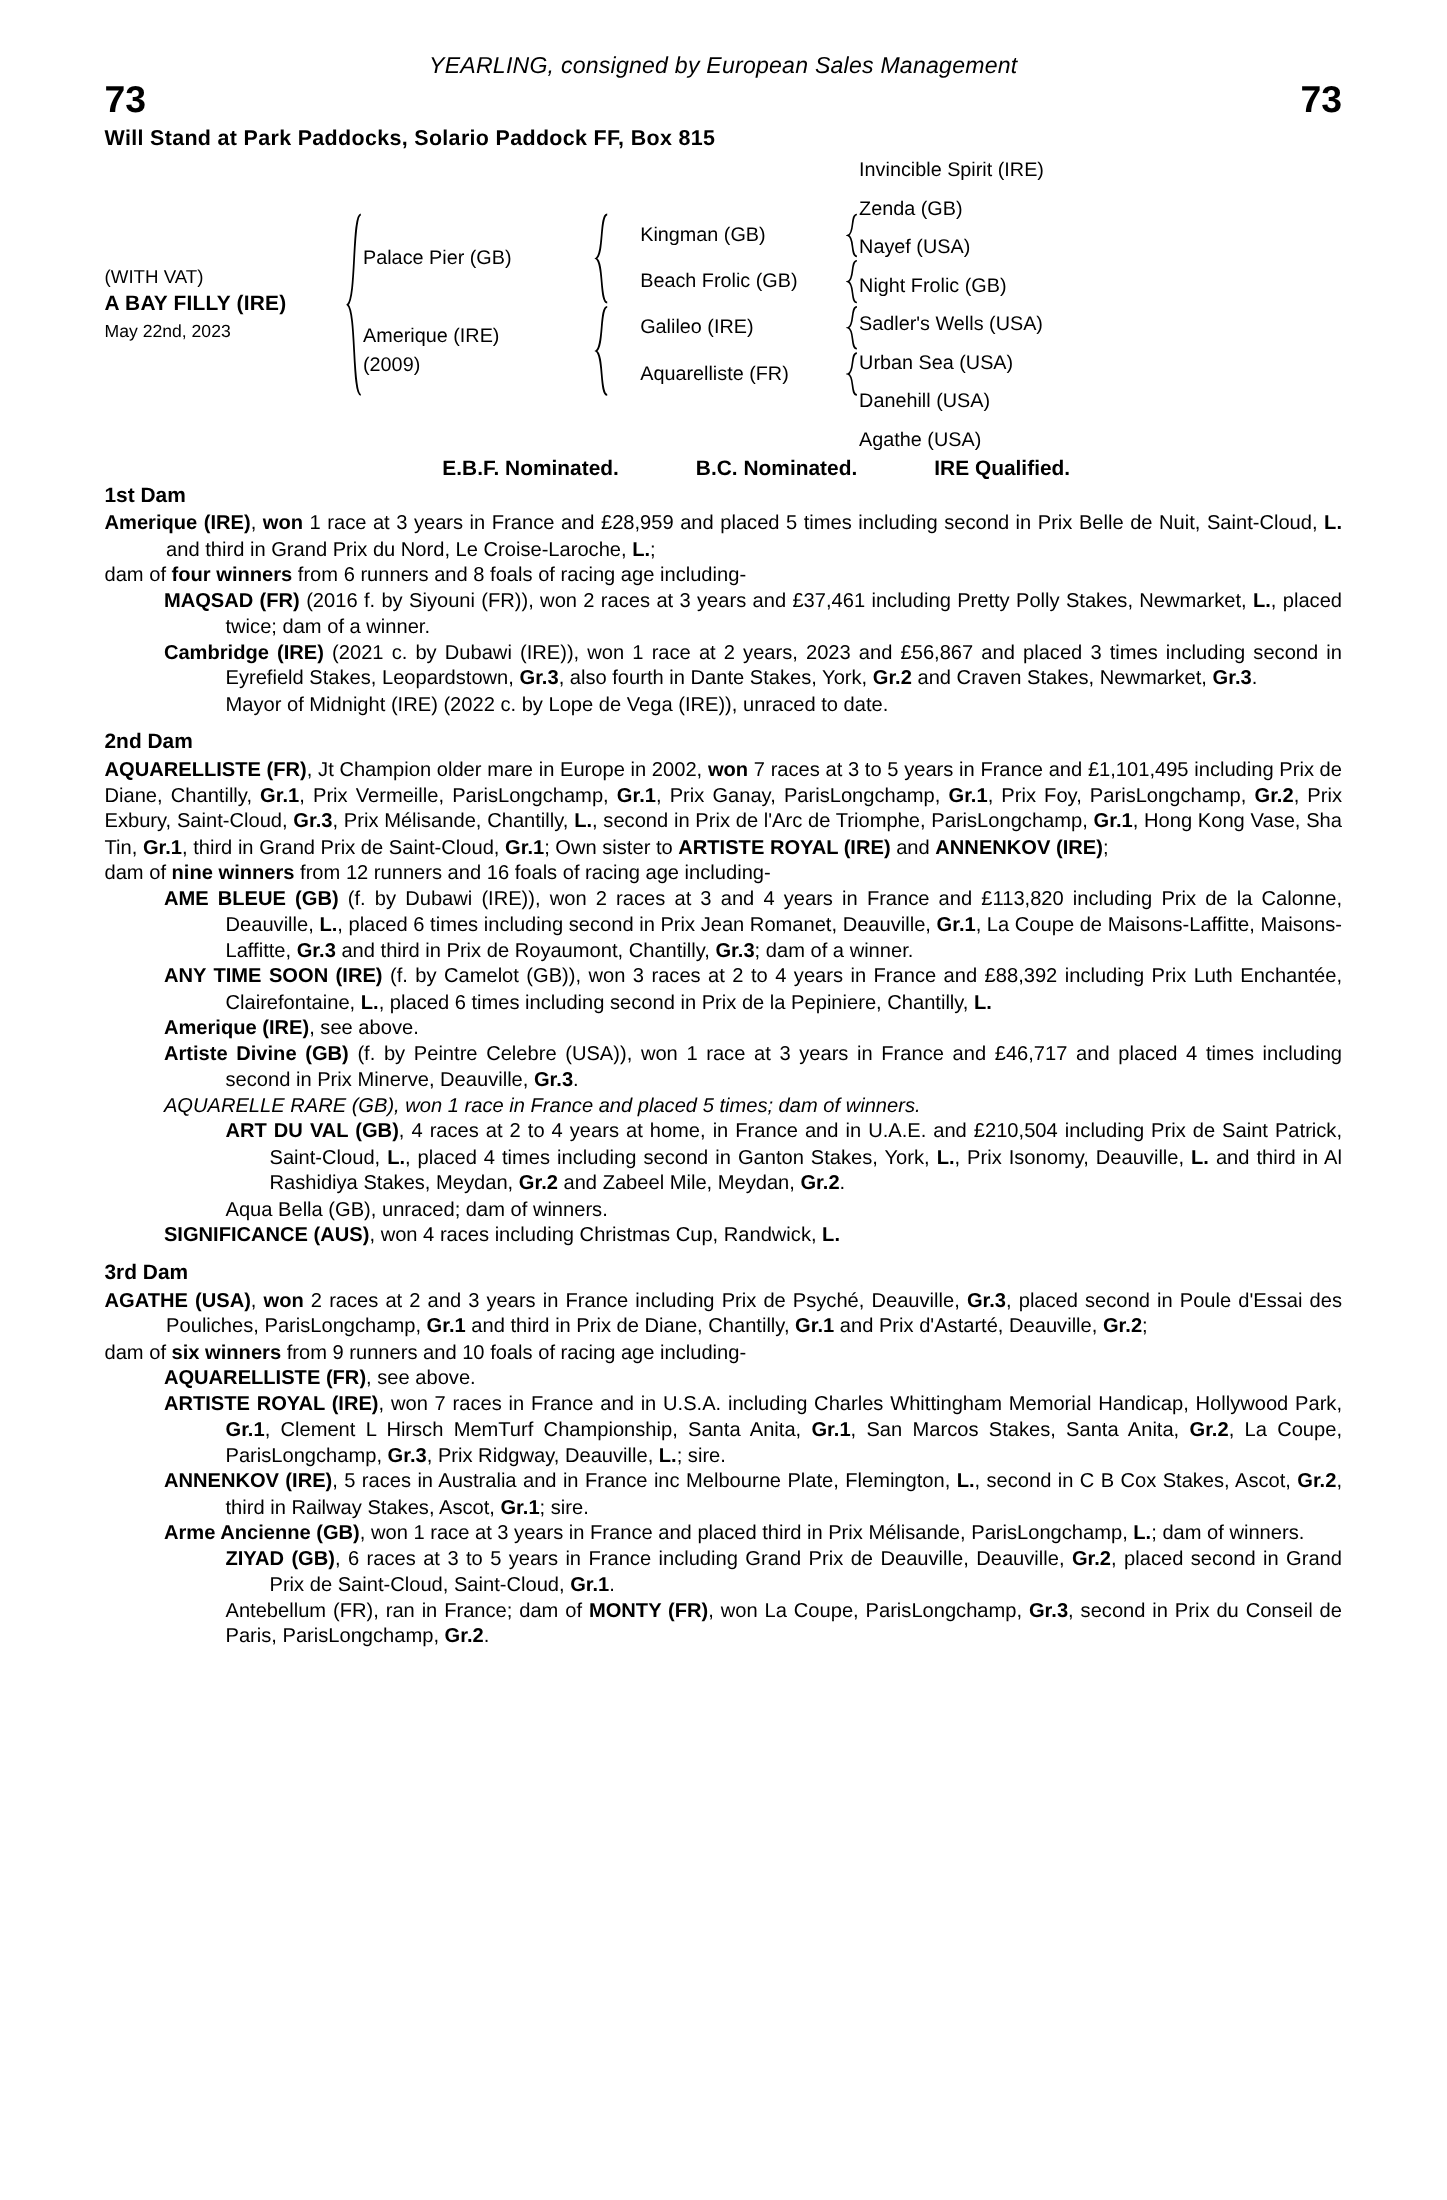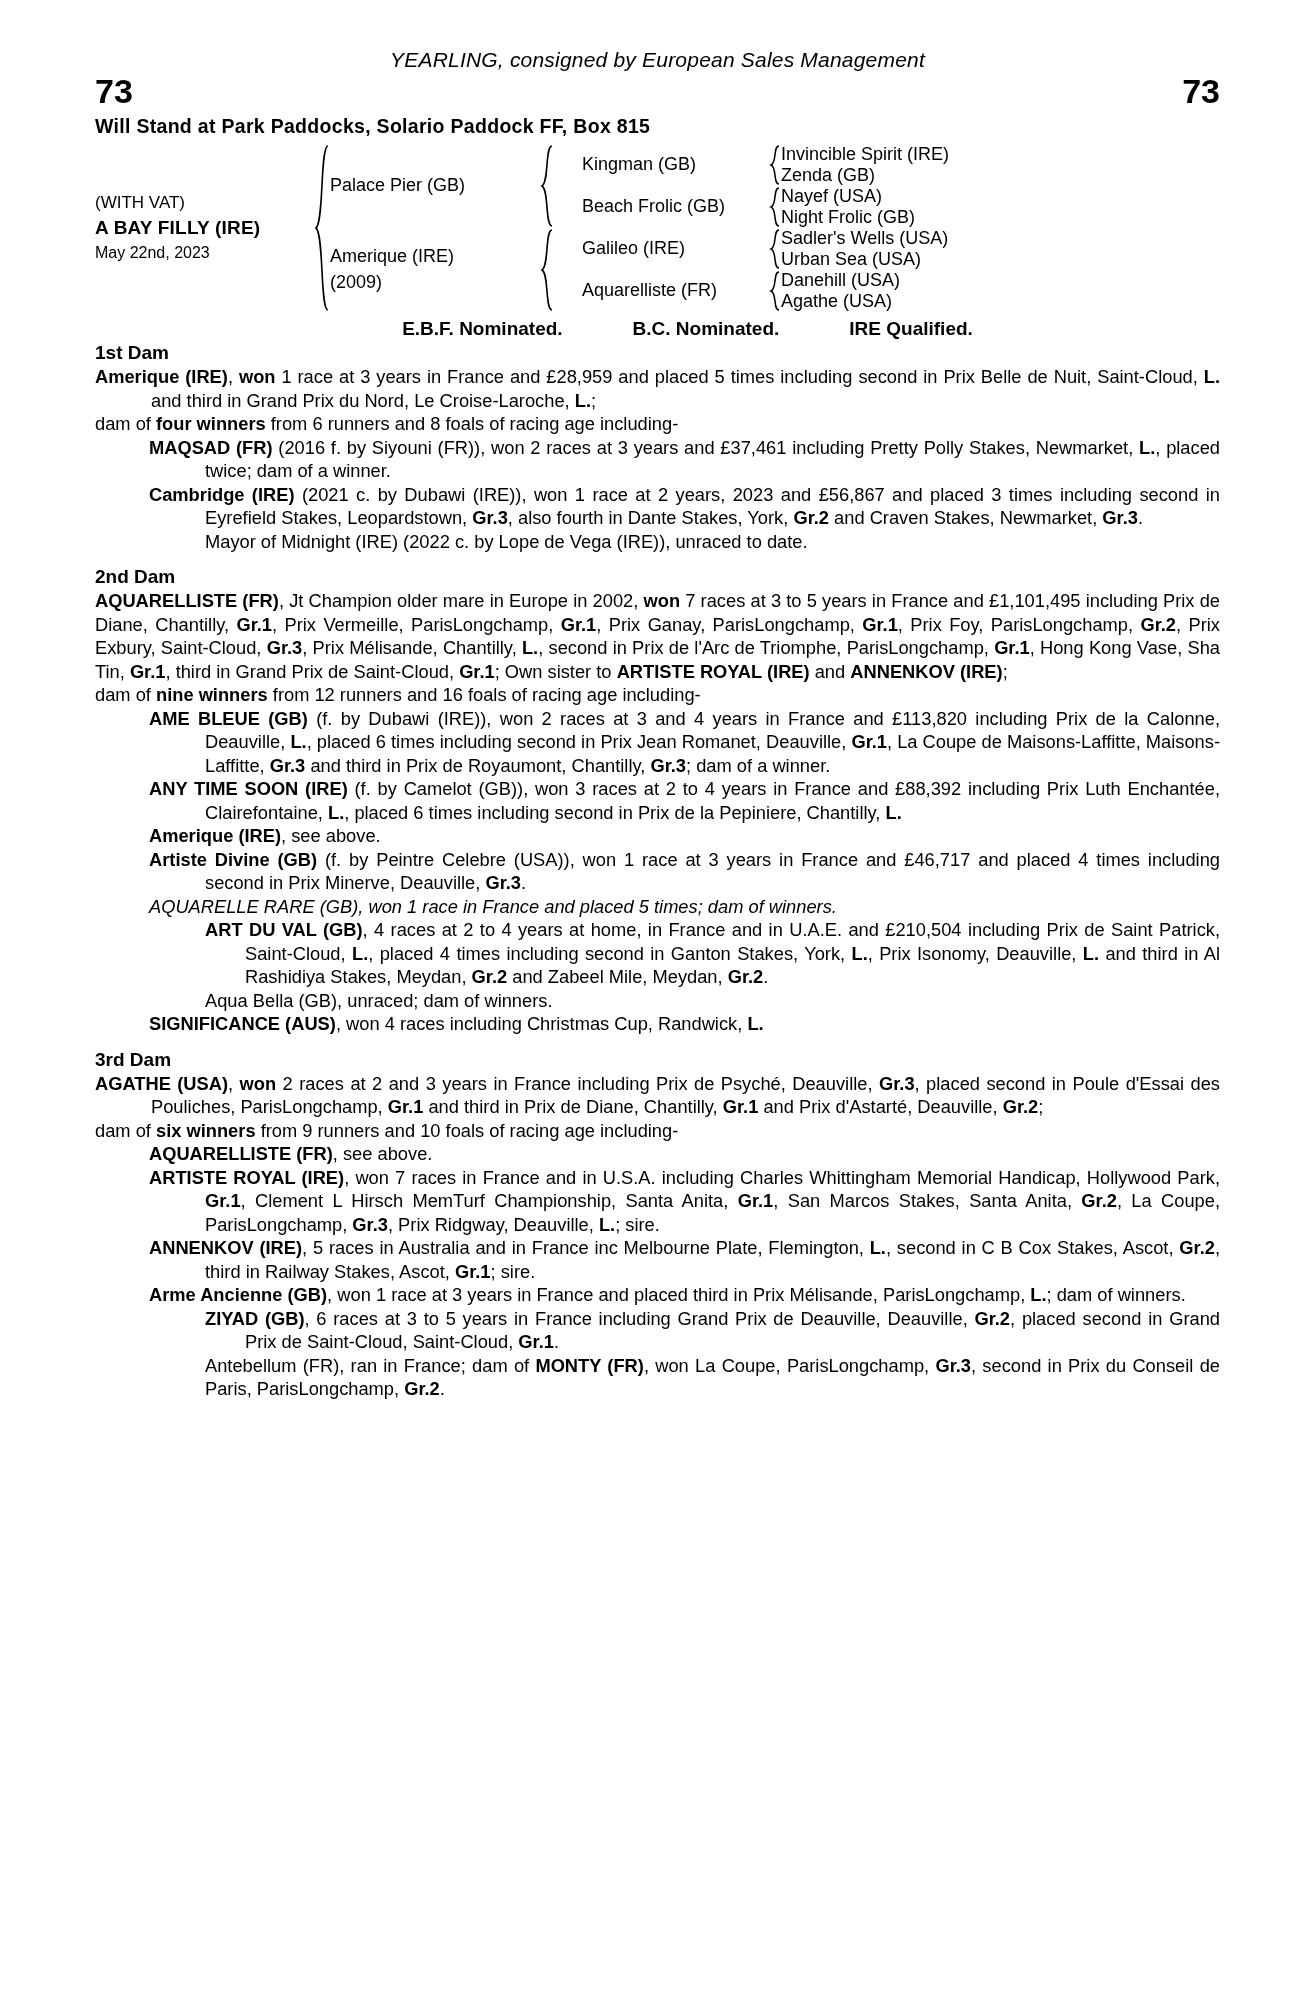--- a/index.html
+++ b/index.html
@@ -67,21 +67,21 @@
     font-size: 17px;
     line-height: 1;
     display: flex;
     align-items: center;
     justify-content: center;
   }
   .brace svg { display: block; }
 
   .gen2 { width: 210px; }
   .gen3 { width: 215px; }
-  .gen4 { width: 240px; }
+  .gen4 { width: 240px; gap: 14px; }
   .cell {
     white-space: nowrap;
   }
   .g2cell { height: 84px; display: flex; align-items: center; }
   .g3cell { height: 42px; display: flex; align-items: center; margin-left: 28px; }
   .g4cell { height: 21px; display: flex; align-items: center; }
 
   .noms {
     display: flex;
     justify-content: center;

